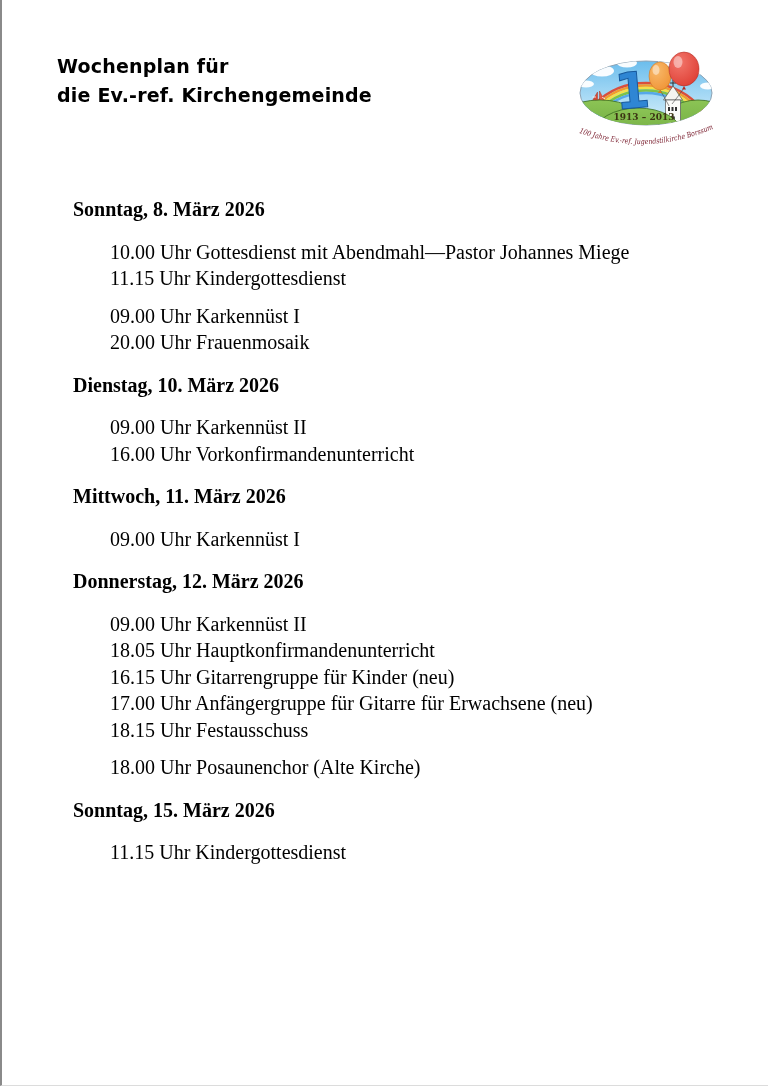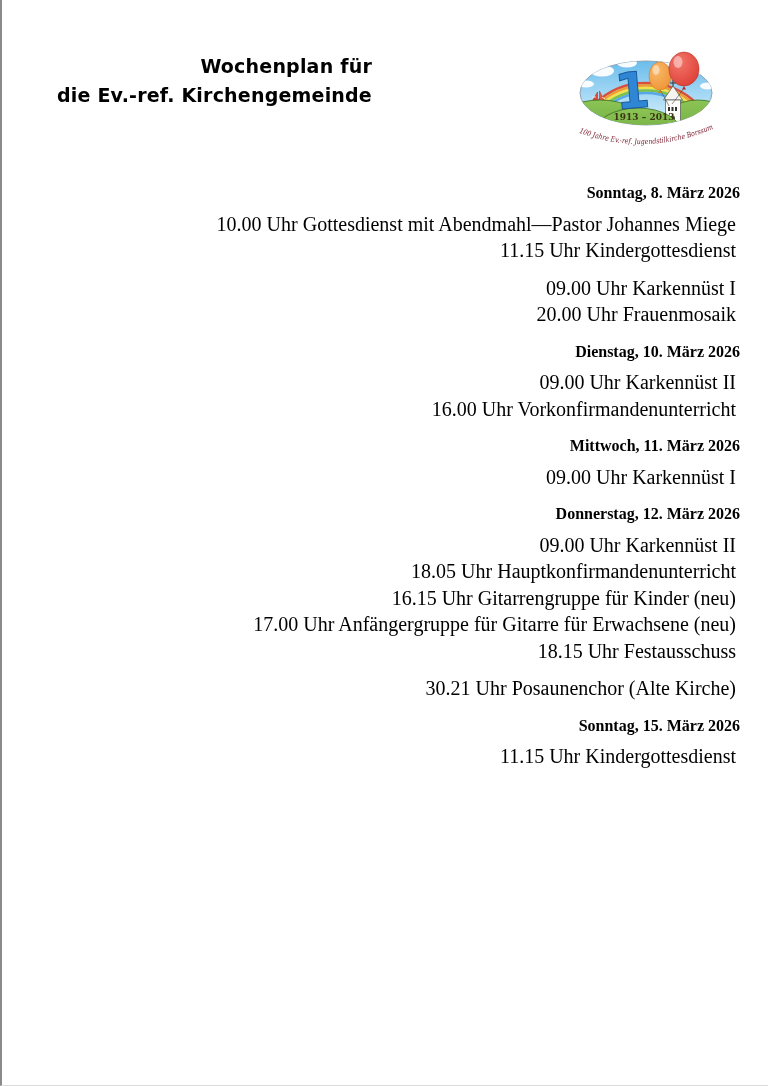--- a/index.html
+++ b/index.html
@@ -8,21 +8,20 @@
     position: relative;
     width: 768px;
     height: 1086px;
     box-sizing: border-box;
     background: #ffffff;
     border-left: 2px solid #8a8a8a;
     border-bottom: 1px solid #dcdcdc;
     font-family: "Liberation Serif", serif;
     color: #000000;
     overflow: hidden;
-    text-align: right;
   }
   .title-block {
     position: absolute;
     left: 55px;
     top: 52px;
     font-family: "DejaVu Sans", sans-serif;
     font-weight: bold;
     font-size: 19px;
     line-height: 29px;
     letter-spacing: 0.2px;
@@ -38,22 +37,22 @@
   .schedule {
     position: absolute;
     left: 55px;
     top: 180px;
     right: 28px;
     font-size: 20px;
     line-height: 26.5px;
   }
   .day-section { margin: 0 0 11px 0; }
   .day-heading {
-    margin: 0;
-    font-size: 16px;
+    margin: 16px;
+    font-size: 20px;
     font-weight: bold;
     line-height: 26.5px;
   }
   .event-list {
     list-style: none;
     margin: 4px;
     padding: 0 0 0 49px;
   }
   .event-line { margin: 0; padding: 0; }
   .logo-caption-text {
@@ -192,21 +191,21 @@
       <ul class="event-list">
           <li class="event-line">09.00 Uhr Karkennüst II</li>
           <li class="event-line">18.05 Uhr Hauptkonfirmandenunterricht</li>
           <li class="event-line">16.15 Uhr Gitarrengruppe für Kinder (neu)</li>
           <li class="event-line">17.00 Uhr Anfängergruppe für Gitarre für Erwachsene (neu)</li>
           <li class="event-line">18.15 Uhr Festausschuss</li>
         </ul>
     </section>
       <section class="day-section">
       <ul class="event-list">
-          <li class="event-line">30.21 Uhr Posaunenchor (Alte Kirche)</li>
+          <li class="event-line">18.00 Uhr Posaunenchor (Alte Kirche)</li>
         </ul>
     </section>
       <section class="day-section">
       <h2 class="day-heading">Sonntag, 15. März 2026</h2>
       <ul class="event-list">
           <li class="event-line">11.15 Uhr Kindergottesdienst</li>
         </ul>
     </section>
     </main>
 

